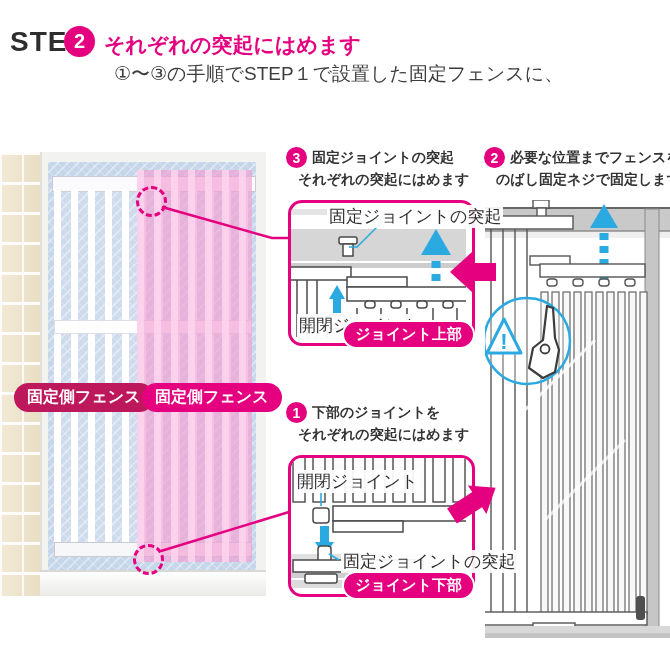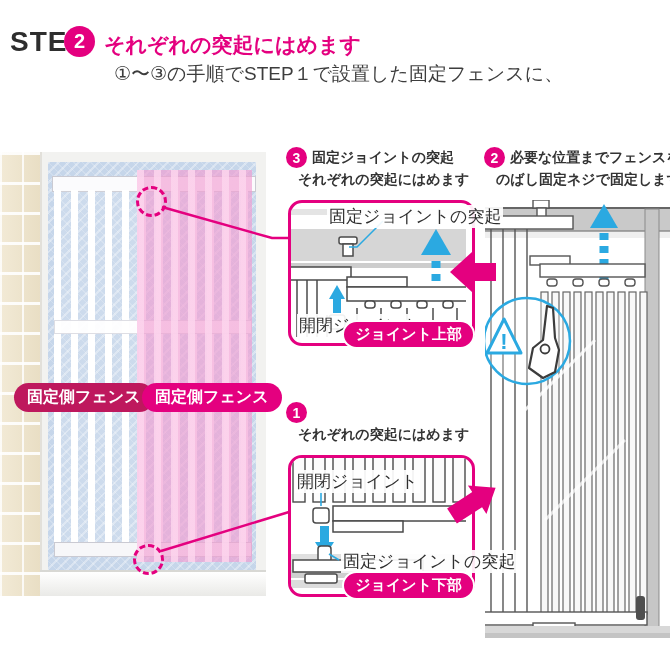--- a/index.html
+++ b/index.html
@@ -135,20 +135,21 @@
         </g>
         <polyline points="92,18 66,44 58,44" fill="none" stroke="#2ba9e1" stroke-width="1.5"></polyline>
       </svg>
     </div>
     <div class="dlabel" style="left:36px;top:2px;">固定ジョイントの突起</div>
     <div class="dlabel" style="left:6px;bottom:6px;">開閉ジョイント</div>
     <div class="dbadge">ジョイント上部</div>
   </div>
 
   <div class="abs mini-num" style="left:286px;top:402px;">1</div>
+  <div class="abs mini-text" style="left:312px;top:404px;">下部のジョイントを</div>
   <div class="abs mini-text" style="left:298px;top:426px;">それぞれの突起にはめます</div>
 
   <div class="abs dbox dbox-bottom">
     <div class="dbox-inner">
       <svg width="175" height="130" viewBox="0 0 175 130">
         <rect x="0" y="96" width="175" height="16" fill="#e0e0e0"></rect>
         <rect x="0" y="112" width="175" height="8" fill="#cfcfcf"></rect>
         <rect x="0" y="122" width="175" height="8" fill="#dcdcdc"></rect>
 
         <g stroke="#4a4a4a" stroke-width="1.4" fill="#fcfcfc">

